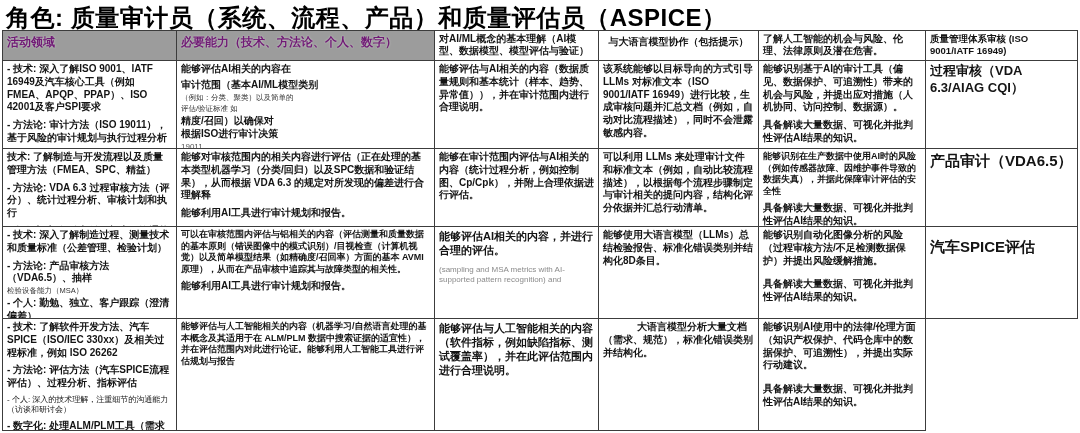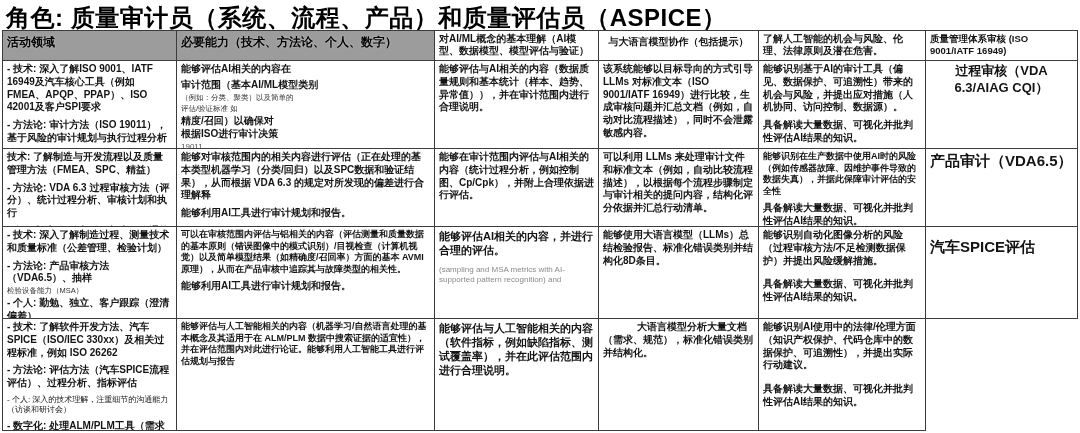--- a/index.html
+++ b/index.html
@@ -8,30 +8,30 @@
   .title{position:absolute;top:2px;left:6px;font-size:24px;font-weight:700;
          letter-spacing:.5px;color:#000;white-space:nowrap;}
   .tbl{position:absolute;top:30px;left:2px;width:1076px;height:401px;
        display:grid;box-sizing:border-box;
        grid-template-columns:174px 258px 164px 160px 167px 1fr;
        grid-template-rows:30px 88px 78px 92px 1fr;
        border-top:1px solid #3c3c3c;border-left:1px solid #3c3c3c;}
   .cell{border-right:1px solid #3c3c3c;border-bottom:1px solid #3c3c3c;
         padding:2px 4px;overflow:hidden;box-sizing:border-box;background:#fff;}
   .hc{font-weight:700;font-size:10px;line-height:1.2;}
-  .hgray{background:#9c9c9c;color:#000000;font-size:12px;
+  .hgray{background:#9c9c9c;color:#701a75;font-size:12px;
          text-shadow:0 0 2px #cfcfcf;padding-top:4px;}
   .ln{margin:0 0 5px 0;font-size:10px;line-height:1.28;font-weight:600;}
   .ln:last-child{margin-bottom:0;}
   .tiny{font-size:7.5px;font-weight:400;color:#333;margin:0 0 1px 0;}
   .tiny2{font-size:8px;font-weight:400;color:#555;margin:0 0 2px 0;}
   .en{font-size:8px;font-weight:400;color:#8a8a8a;line-height:1.2;}
   .area{font-weight:700;}
   .area-s{font-size:9.5px;}
-  .area-m{font-size:13px;text-align:center;}
+  .area-m{font-size:13px;}
   .area-l{font-size:15px;}
   .gap{height:6px;}
 </style>
 </head>
 <body>
 
 <div class="title">角色: 质量审计员（系统、流程、产品）和质量评估员（ASPICE）</div>
 
 <div class="tbl">
 

